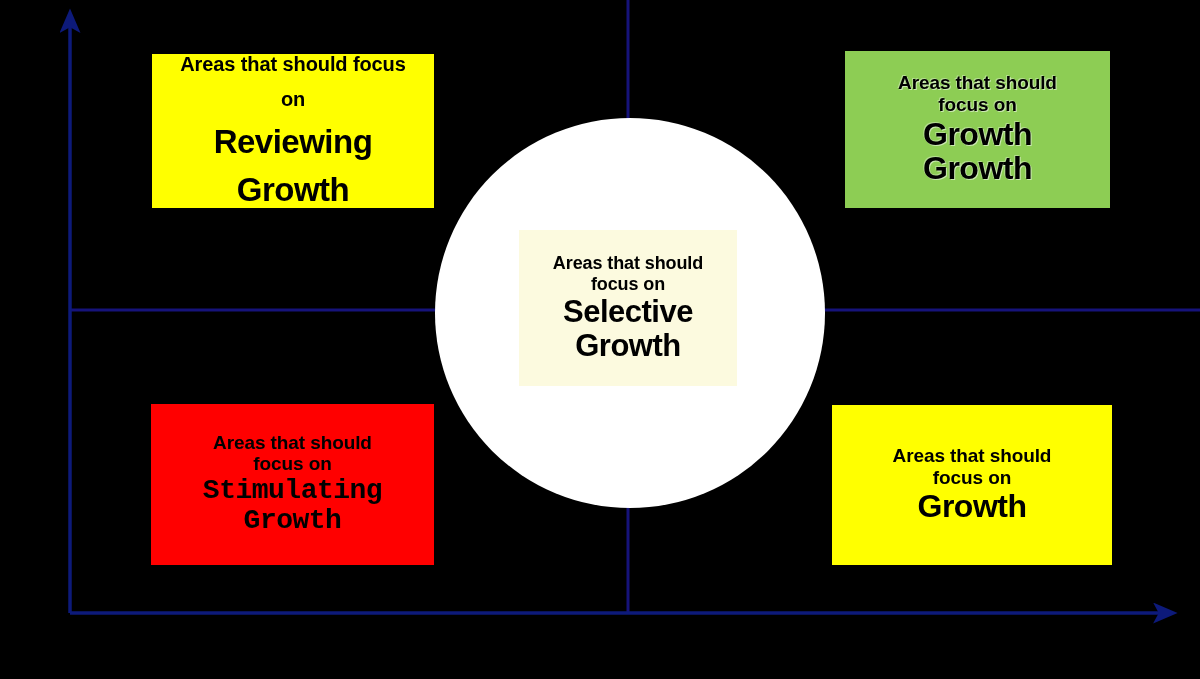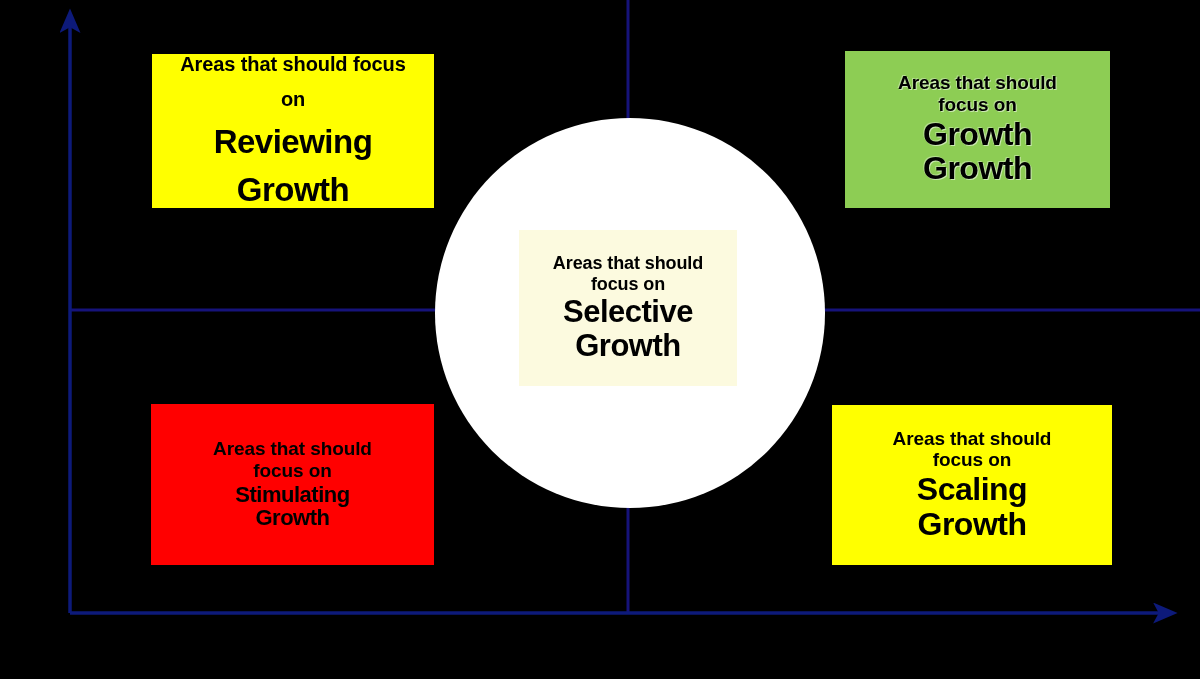--- a/index.html
+++ b/index.html
@@ -78,21 +78,21 @@
        1px 1px 0 rgba(255,255,255,0.55),
       -1px -1px 0 rgba(255,255,255,0.35);
   }
   #box-broad .lead { font-size: 19px; }
   #box-broad .emph { font-size: 32px; }
   #box-stimulating {
     left: 151px;  top: 404px;  width: 283px; height: 161px;
     background: #ff0000;
   }
   #box-stimulating .lead { font-size: 19px; }
-  #box-stimulating .emph { font-size: 22px; }
+  #box-stimulating .emph { font-size: 28px; font-family: Liberation Mono, monospace; }
   #box-scaling {
     left: 832px;  top: 405px;  width: 280px; height: 160px;
     background: #ffff00;
   }
   #box-scaling .lead { font-size: 19px; }
   #box-scaling .emph { font-size: 32px; }
 
   
   #box-reviewing {
     left: 519px;  top: 230px;  width: 218px; height: 156px;
@@ -139,21 +139,20 @@
   <div class="qbox" id="box-stimulating">
     <div class="lead">Areas that should</div>
     <div class="lead">focus on</div>
     <div class="emph">Stimulating</div>
     <div class="emph">Growth</div>
   </div>
 
   <div class="qbox" id="box-scaling">
     <div class="lead">Areas that should</div>
     <div class="lead">focus on</div>
-    <div class="emph">Scaling</div>
     <div class="emph">Growth</div>
   </div>
 
   <div class="qbox" id="box-reviewing">
     <div class="lead">Areas that should</div>
     <div class="lead">focus on</div>
     <div class="emph">Selective</div>
     <div class="emph">Growth</div>
   </div>
 

